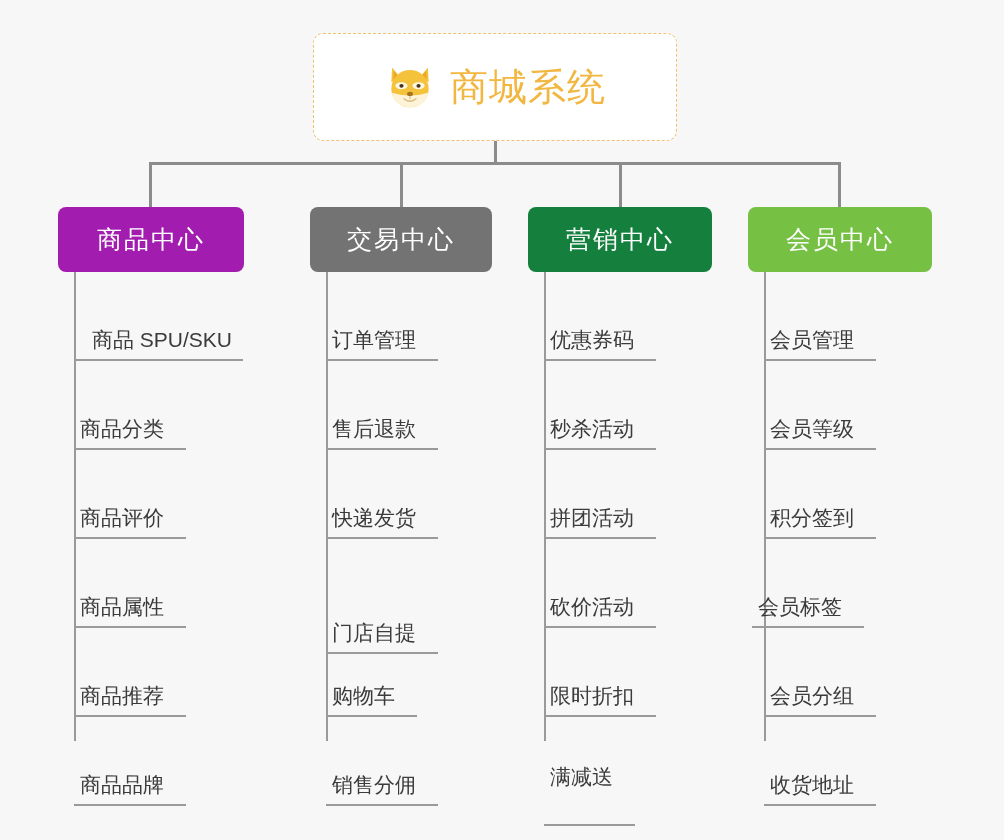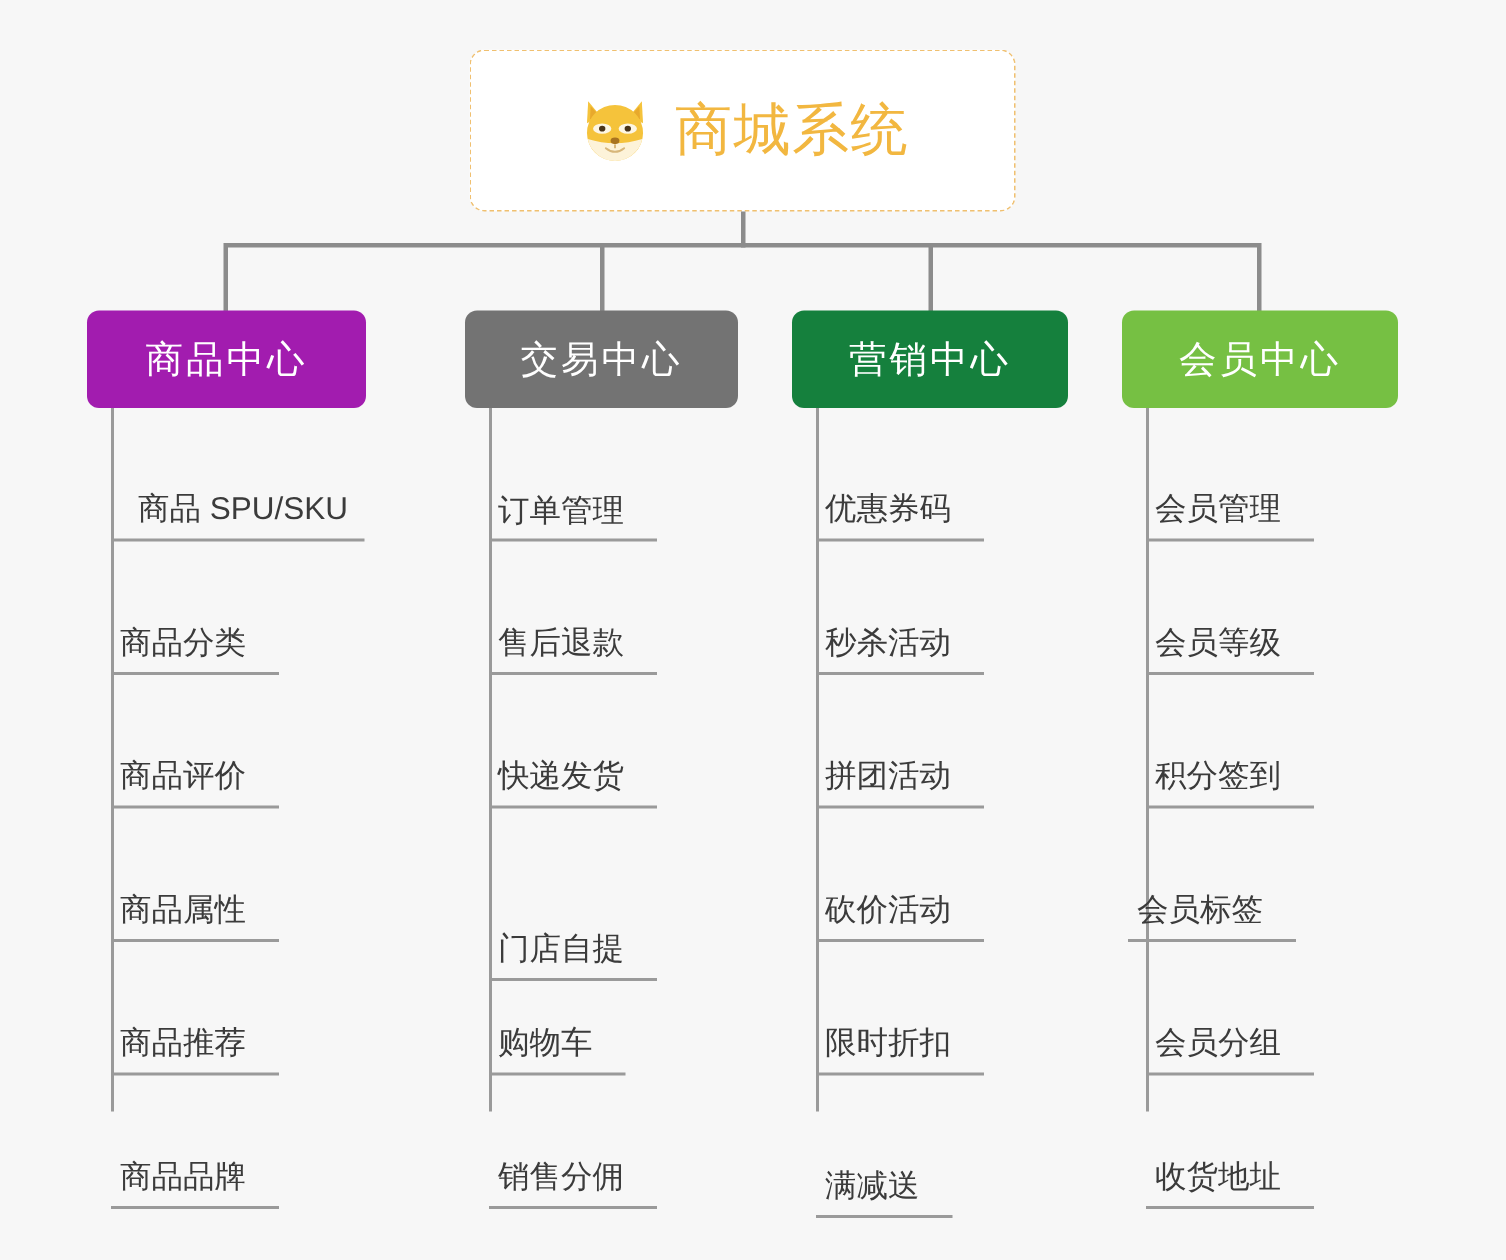--- a/index.html
+++ b/index.html
@@ -202,21 +202,21 @@
     </div>
     <div class="leaf" style="left: 16px; top: 243px; width: 112px;">
       <span class="leaf-label">拼团活动</span>
     </div>
     <div class="leaf" style="left: 16px; top: 332px; width: 112px;">
       <span class="leaf-label">砍价活动</span>
     </div>
     <div class="leaf" style="left: 16px; top: 421px; width: 112px;">
       <span class="leaf-label">限时折扣</span>
     </div>
-    <div class="leaf" style="left: 16px; top: 516px; width: 91px;">
+    <div class="leaf" style="left: 16px; top: 530px; width: 91px; align-items: center;">
       <span class="leaf-label">满减送</span>
     </div>
   </div>
 
   <div class="column" style="left:748px;">
     <div class="cat-header" style="width:184px; background:#76c043;">
       <span>会员中心</span>
     </div>
     <div class="trunk" style="left:16px; top:65px; height:469px;"></div>
 

